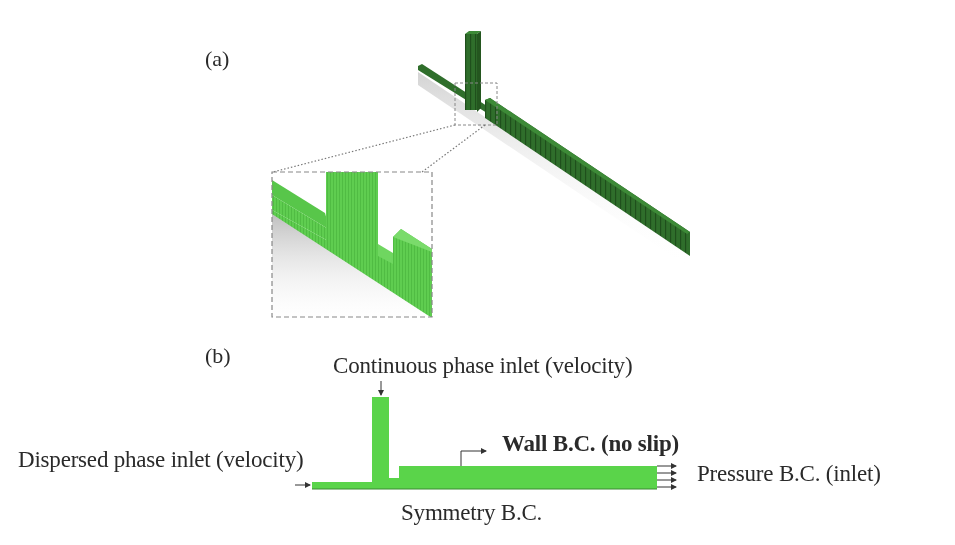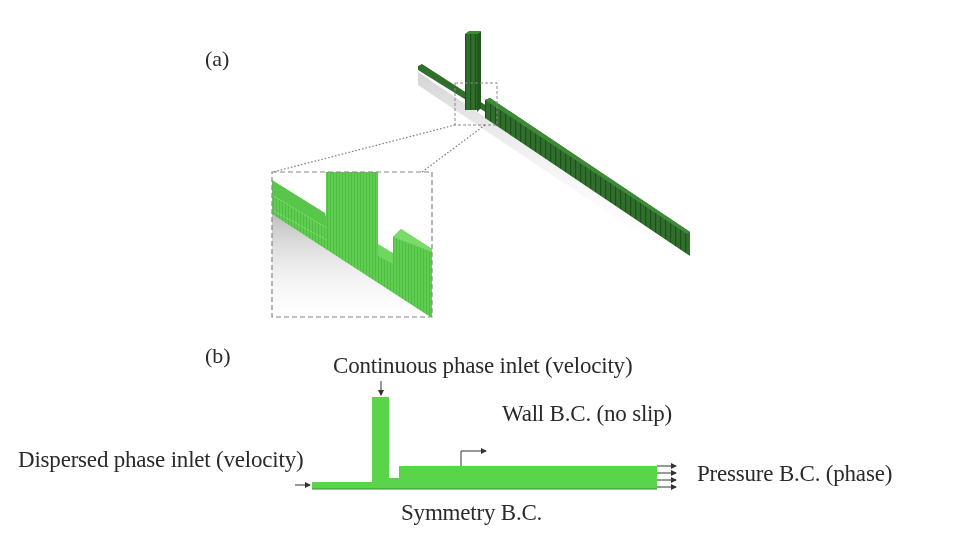--- a/index.html
+++ b/index.html
@@ -93,16 +93,16 @@
   <polyline points="461,466 461,451 486,451" fill="none" stroke="#333" stroke-width="1" marker-end="url(#arr)"></polyline>
   <g>
     <line x1="657" y1="466" x2="676" y2="466" stroke="#333" stroke-width="1" marker-end="url(#arr)"></line>
     <line x1="657" y1="473" x2="676" y2="473" stroke="#333" stroke-width="1" marker-end="url(#arr)"></line>
     <line x1="657" y1="480" x2="676" y2="480" stroke="#333" stroke-width="1" marker-end="url(#arr)"></line>
     <line x1="657" y1="487" x2="676" y2="487" stroke="#333" stroke-width="1" marker-end="url(#arr)"></line>
   </g>
 </svg>
 
 <span class="lbl bc-lbl" style="left:333px; top:353px;text-align:right;">Continuous phase inlet (velocity)</span>
-<span class="lbl bc-lbl" style="left:502px; top:401px;">Wall B.C. (no slip)</span>
+<span class="lbl bc-lbl" style="left:502px; top:431px;font-weight:bold;">Wall B.C. (no slip)</span>
 <span class="lbl bc-lbl" style="left:18px; top:447px;">Dispersed phase inlet (velocity)</span>
-<span class="lbl bc-lbl" style="left:697px; top:461px;">Pressure B.C. (phase)</span>
+<span class="lbl bc-lbl" style="left:697px; top:461px;">Pressure B.C. (inlet)</span>
 <span class="lbl bc-lbl" style="left:393px; top:500px;margin-left:8px;">Symmetry B.C.</span>
 
 </body></html>

